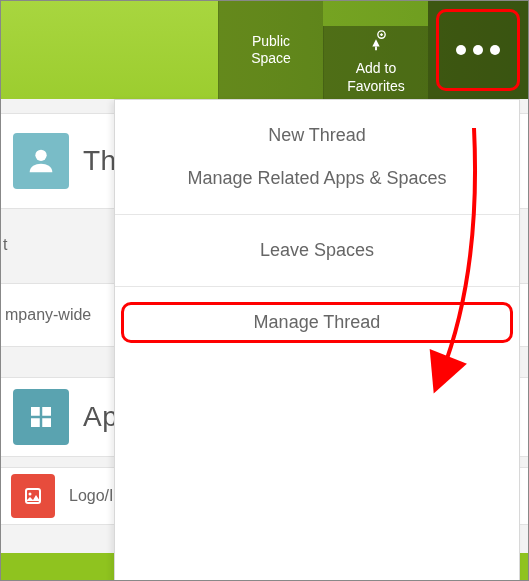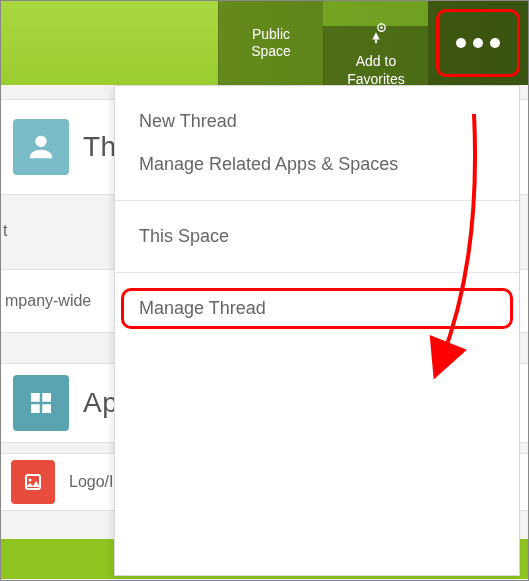--- a/index.html
+++ b/index.html
@@ -7,21 +7,21 @@
       font-family: -apple-system, BlinkMacSystemFont, "Segoe UI", Arial, sans-serif;
       width: 529px;
       height: 581px;
       background: #f0f0f0;
       overflow: hidden;
       position: relative;
       border: 1px solid #888;
     }
     .topbar {
       display: flex;
-      height: 84px;
+      height: 98px;
       background: linear-gradient(to right, #a8d63f 0%, #9ccd2f 40%, #7ba823 41%, #6a9a1f 100%);
     }
     .topbar-left {
       flex: 1;
       background: linear-gradient(to bottom, #a8d63f, #9ccd2f);
     }
     .topbar-btn {
       width: 105px;
       display: flex;
       flex-direction: column;
@@ -96,20 +96,21 @@
       left: 113px;
       right: 8px;
       bottom: 2px;
       background: #fff;
       border: 1px solid #d8d8d8;
       box-shadow: -3px 2px 6px rgba(0,0,0,0.08);
     }
     .dropdown-group {
       padding: 14px 0;
       border-bottom: 1px solid #e6e6e6;
+      text-align: center;
     }
     .dropdown-group:last-child { border-bottom: none; }
     .dropdown-item {
       padding: 11px 24px;
       font-size: 18px;
       color: #666;
       cursor: pointer;
       position: relative;
     }
     .item-highlight {
@@ -201,21 +202,21 @@
     <div class="dropdown-group">
       <div class="dropdown-item">
         <span>New Thread</span>
       </div>
       <div class="dropdown-item">
         <span>Manage Related Apps &amp; Spaces</span>
       </div>
     </div>
     <div class="dropdown-group">
       <div class="dropdown-item">
-        <span>This Space</span>
+        <span>Leave Spaces</span>
       </div>
     </div>
     <div class="dropdown-group">
       <div class="dropdown-item">
         <span>Manage Thread</span>
         <div class="item-highlight"></div>
       </div>
     </div>
   </div>
 

